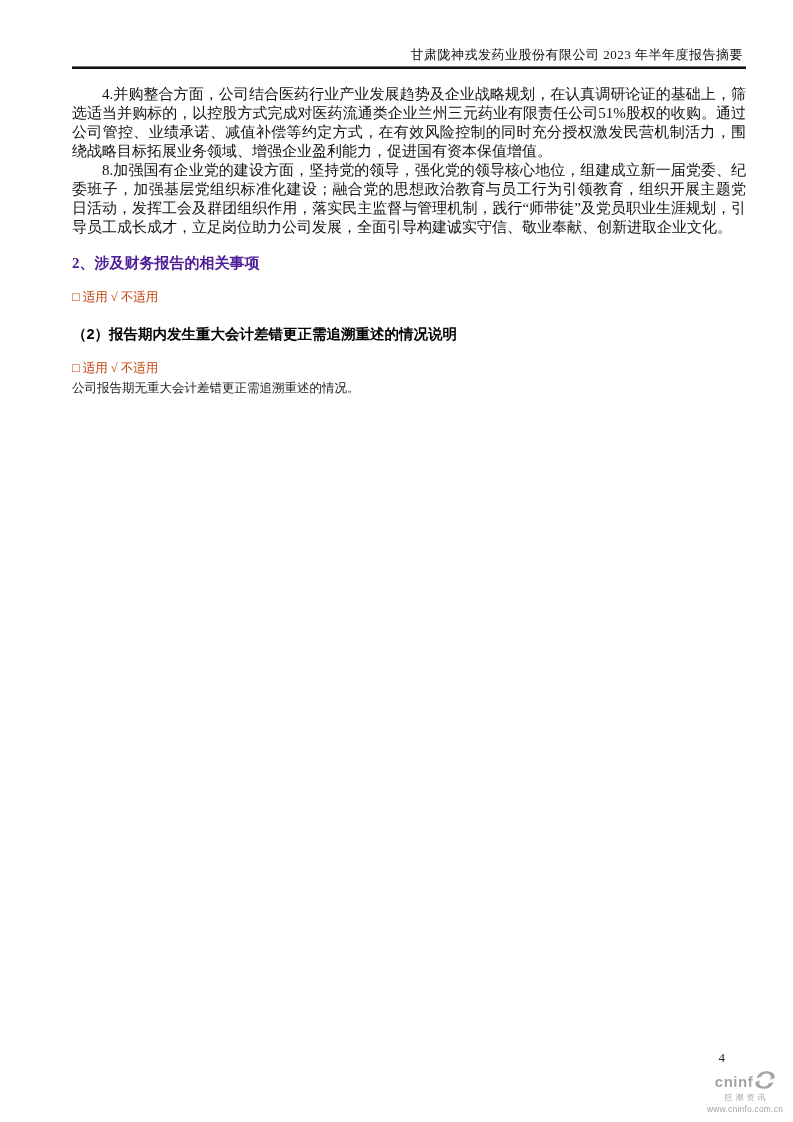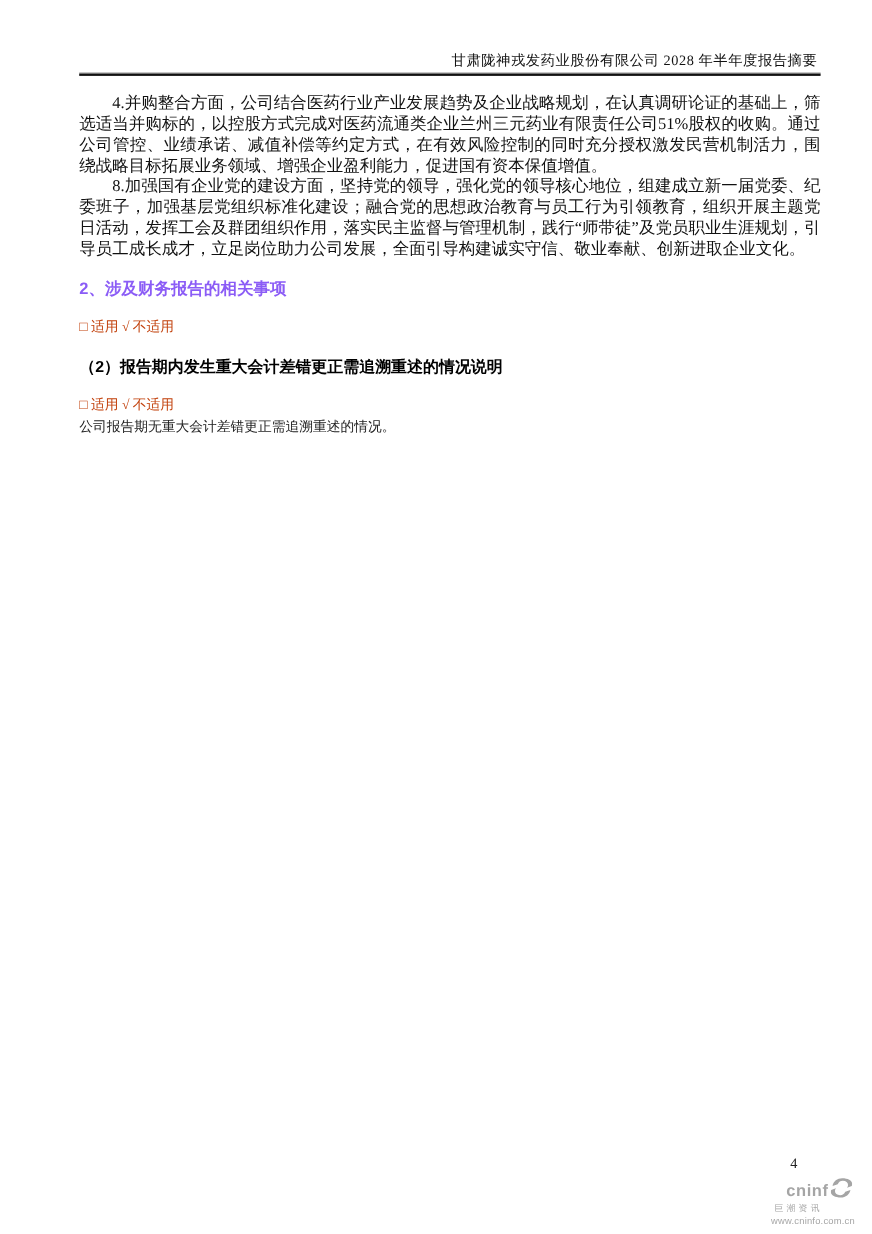--- a/index.html
+++ b/index.html
@@ -40,25 +40,25 @@
     font-size: 15px;
     line-height: 19px;
     text-align: justify;
     text-indent: 2em;
     color: #111;
   }
   .body-para.first { margin-top: 16px; }
 
   .section-heading {
     margin: 16px 0 0 0;
-    font-family: Liberation Sans, sans-serif;
+    font-family: Liberation Serif, serif;
     font-weight: bold;
     font-size: 15px;
     line-height: 20px;
-    color: #8b5cf6;
+    color: #4c1d95;
   }
   .sub-heading {
     font-family: "Liberation Sans", "DejaVu Sans", sans-serif;
     font-weight: bold;
     font-size: 14.5px;
     line-height: 19px;
     color: #000;
   }
   .sub-heading.h1 { margin-top: 20px; }
   .sub-heading.h2 { margin-top: 19px; }
@@ -90,20 +90,21 @@
     top: 1050px;
     right: 68px;
     font-size: 13px;
     color: #222;
   }
   .cninfo-logo {
     position: absolute;
     top: 1070px;
     right: 4px;
     width: 88px;
+    text-align: center;
     color: #a5a5a5;
     font-family: "Liberation Sans", "DejaVu Sans", sans-serif;
     line-height: 1;
   }
   .logo-row {
     display: flex;
     align-items: center;
     justify-content: center;
     gap: 2px;
   }
@@ -123,21 +124,21 @@
     margin-top: 3px;
     font-size: 8.5px;
     letter-spacing: 0.2px;
   }
 </style>
 </head>
 <body>
 
 <div class="page">
 
-  <div class="header-title">甘肃陇神戎发药业股份有限公司 2028 年半年度报告摘要</div>
+  <div class="header-title">甘肃陇神戎发药业股份有限公司 2023 年半年度报告摘要</div>
   <div class="header-rule"></div>
 
   <div class="content">
 
     <p class="body-para first">4.并购整合方面，公司结合医药行业产业发展趋势及企业战略规划，在认真调研论证的基础上，筛选适当并购标的，以控股方式完成对医药流通类企业兰州三元药业有限责任公司51%股权的收购。通过公司管控、业绩承诺、减值补偿等约定方式，在有效风险控制的同时充分授权激发民营机制活力，围绕战略目标拓展业务领域、增强企业盈利能力，促进国有资本保值增值。</p>
     <p class="body-para">8.加强国有企业党的建设方面，坚持党的领导，强化党的领导核心地位，组建成立新一届党委、纪委班子，加强基层党组织标准化建设；融合党的思想政治教育与员工行为引领教育，组织开展主题党日活动，发挥工会及群团组织作用，落实民主监督与管理机制，践行“师带徒”及党员职业生涯规划，引导员工成长成才，立足岗位助力公司发展，全面引导构建诚实守信、敬业奉献、创新进取企业文化。</p>
 
     <div class="section-heading">2、涉及财务报告的相关事项</div>
 
     <div>

